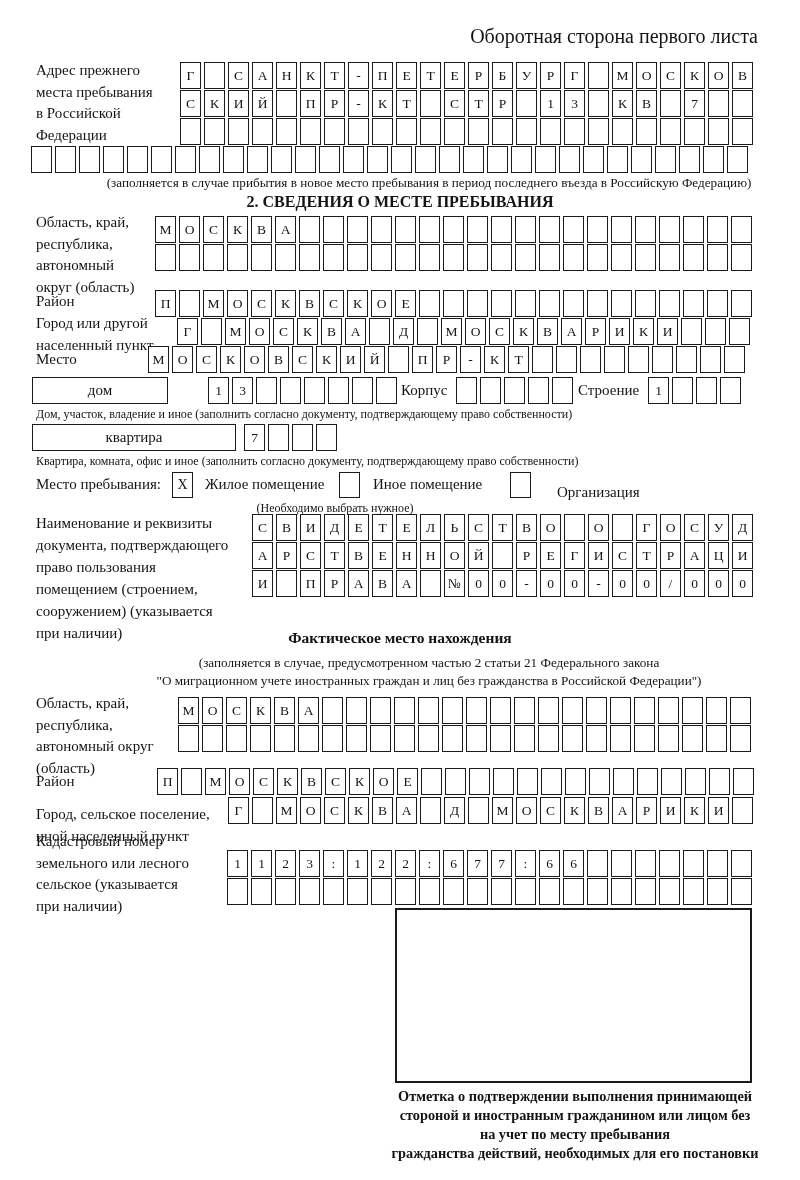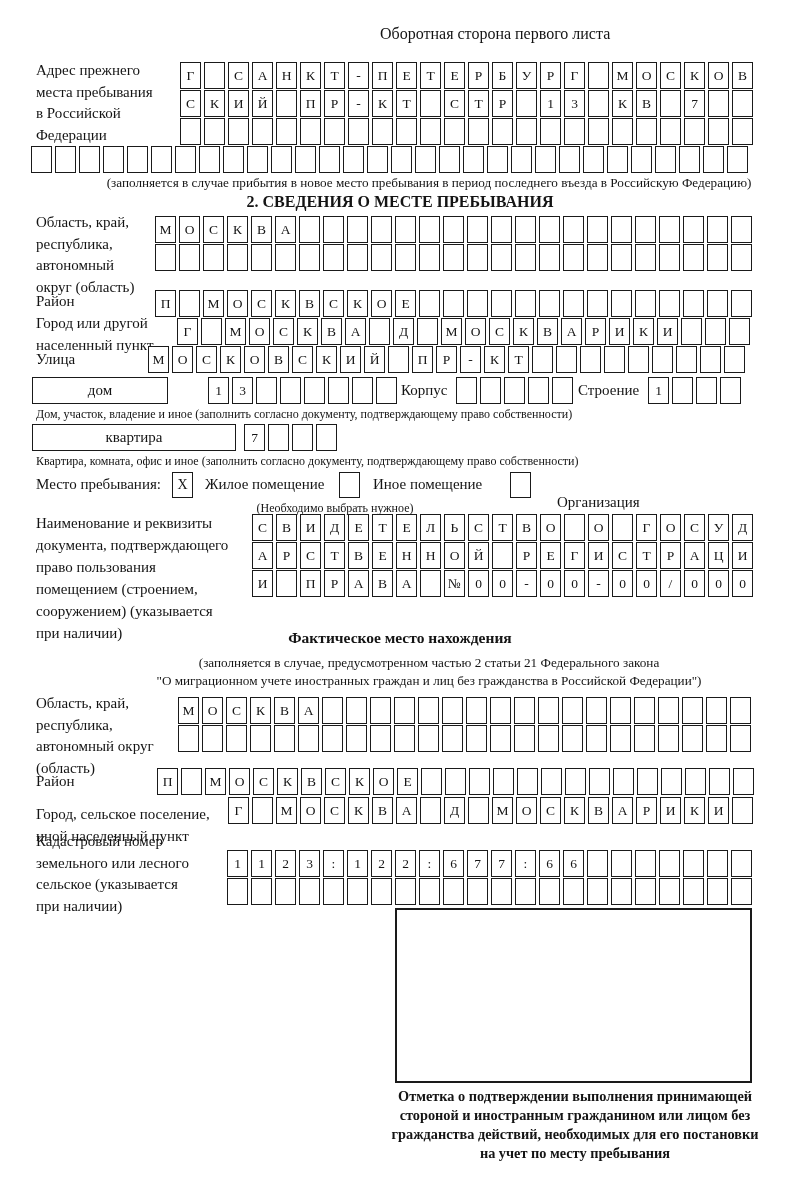--- a/index.html
+++ b/index.html
@@ -19,21 +19,21 @@
         display:flex;align-items:center;justify-content:center;font-size:14px;background:#fff;}
   .stamp{position:absolute;left:395px;top:908px;width:357px;height:175px;
         border:2px solid #1a1a1a;box-sizing:border-box;background:#fff;}
   .cap{position:absolute;left:350px;width:450px;text-align:center;font-size:14.3px;line-height:19px;white-space:nowrap;}
 </style>
 </head>
 <body>
 
 <div id="page">
 
-  <div class="abs" style="left:380px;top:25px;width:378px;font-size:16px;">Оборотная сторона первого листа</div>
+  <div class="abs" style="left:380px;top:25px;width:378px;text-align:right;font-size:20px;">Оборотная сторона первого листа</div>
 
   <div class="lbl" style="left:36px;top:60px;">
     <div>Адрес прежнего</div>
     <div>места пребывания</div>
     <div>в Российской</div>
     <div>Федерации</div>
   </div>
   <div class="cellrow" style="left:180px;top:62px;">
       <div class="cell">Г</div>
       <div class="cell"></div>
@@ -262,21 +262,21 @@
       <div class="cell">А</div>
       <div class="cell">Р</div>
       <div class="cell">И</div>
       <div class="cell">К</div>
       <div class="cell">И</div>
       <div class="cell"></div>
       <div class="cell"></div>
       <div class="cell"></div>
     </div>
 
-  <div class="lbl" style="left:36px;top:349px;">Улица</div>
+  <div class="lbl" style="left:36px;top:349px;">Место</div>
   <div class="cellrow" style="left:148px;top:346px;">
       <div class="cell">М</div>
       <div class="cell">О</div>
       <div class="cell">С</div>
       <div class="cell">К</div>
       <div class="cell">О</div>
       <div class="cell">В</div>
       <div class="cell">С</div>
       <div class="cell">К</div>
       <div class="cell">И</div>
@@ -334,21 +334,21 @@
       <div class="cell"></div>
     </div>
   <div class="note-left" style="left:36px;top:454px;">Квартира, комната, офис и иное (заполнить согласно документу, подтверждающему право собственности)</div>
 
   <div class="lbl" style="left:36px;top:474px;">Место пребывания:</div>
   <div class="chk" style="left:172px;top:472px;">X</div>
   <div class="lbl" style="left:205px;top:474px;">Жилое помещение</div>
   <div class="chk" style="left:339px;top:472px;"></div>
   <div class="lbl" style="left:373px;top:474px;">Иное помещение</div>
   <div class="chk" style="left:510px;top:472px;"></div>
-  <div class="lbl" style="left:557px;top:492px;">Организация</div>
+  <div class="lbl" style="left:557px;top:482px;">Организация</div>
   <div class="note-left" style="left:200px;top:501px;width:270px;text-align:center;">(Необходимо выбрать нужное)</div>
 
   <div class="lbl" style="left:36px;top:512px;line-height:22px;">
     <div>Наименование и реквизиты</div>
     <div>документа, подтверждающего</div>
     <div>право пользования</div>
     <div>помещением (строением,</div>
     <div>сооружением) (указывается</div>
     <div>при наличии)</div>
   </div>
@@ -595,17 +595,17 @@
       <div class="cell"></div>
       <div class="cell"></div>
       <div class="cell"></div>
       <div class="cell"></div>
     </div>
 
   <div class="stamp"></div>
   <div class="cap" style="top:1087px;font-weight:bold;">
     <div>Отметка о подтверждении выполнения принимающей</div>
     <div>стороной и иностранным гражданином или лицом без</div>
+    <div>на учет по месту пребывания</div>
     <div>гражданства действий, необходимых для его постановки</div>
-    <div>на учет по месту пребывания</div>
   </div>
 
 </div>
 
 </body></html>

